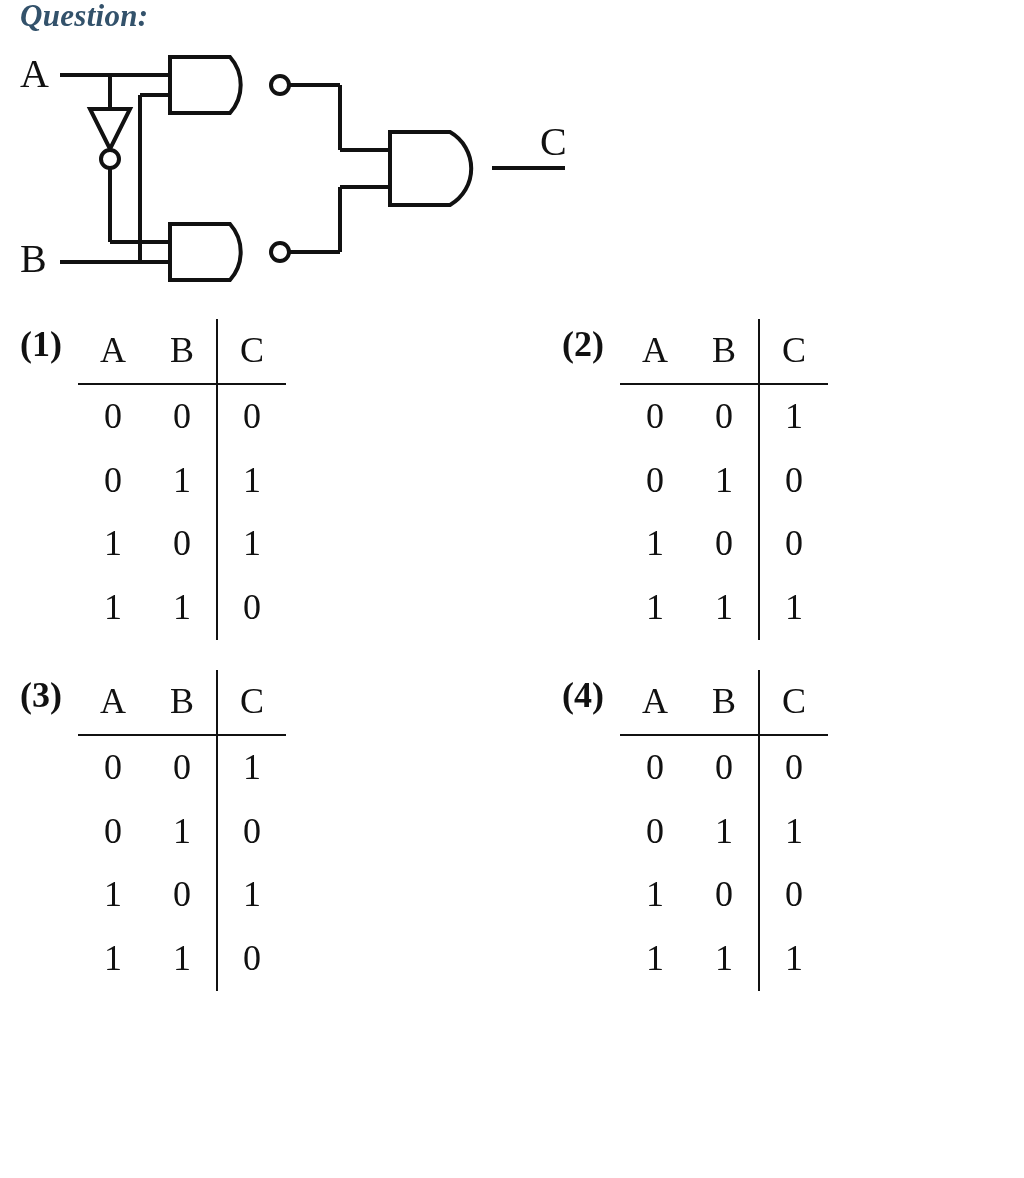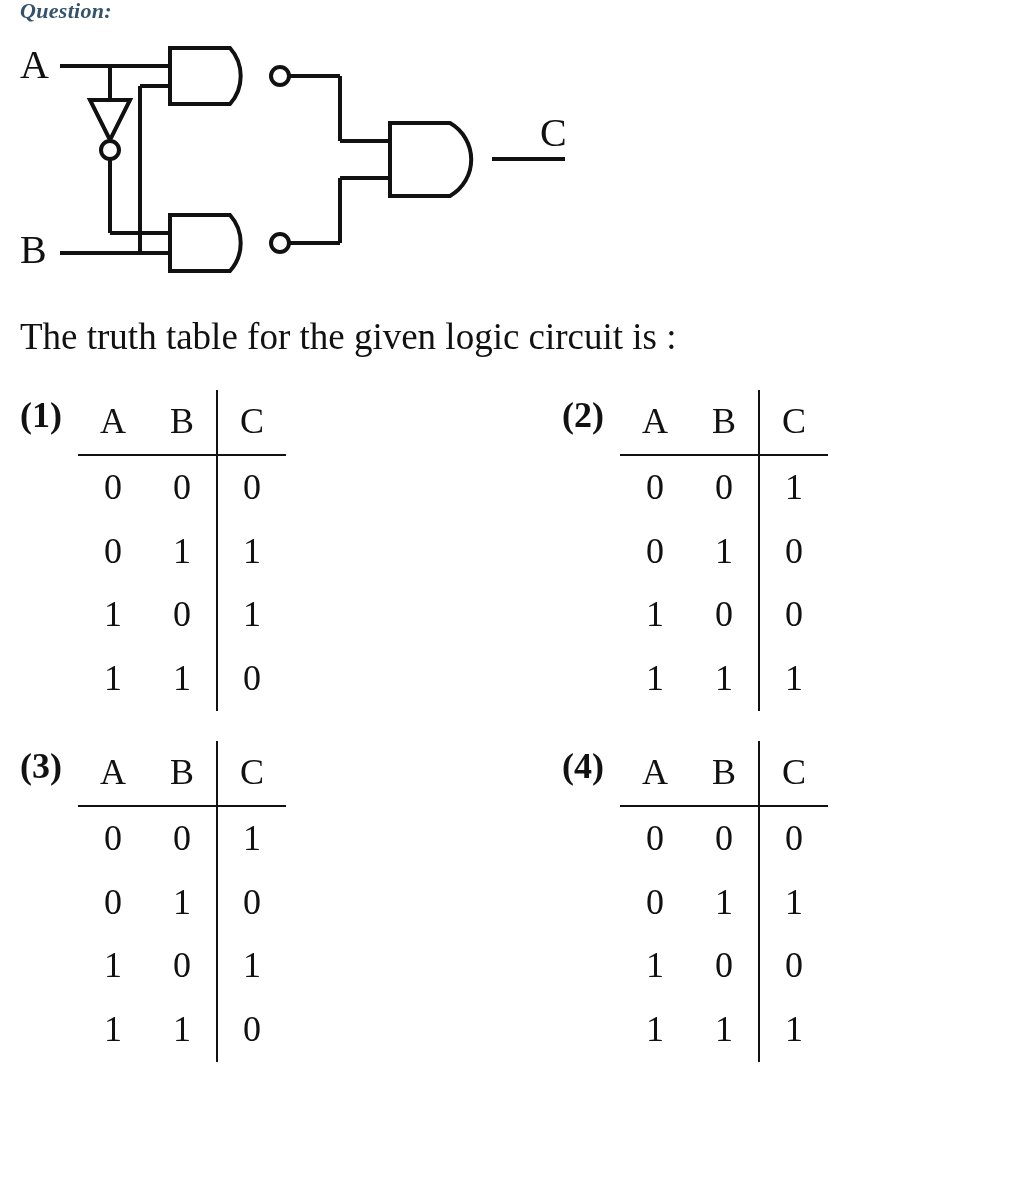--- a/index.html
+++ b/index.html
@@ -12,21 +12,21 @@
   .page {
     width: 1024px;
     height: 1178px;
     box-sizing: border-box;
     padding: 0 20px 30px 20px;
     position: relative;
   }
   .question-label {
     font-style: italic;
     font-weight: 700;
-    font-size: 22px;
+    font-size: 31px;
     color: #33526b;
     line-height: 1;
     margin-bottom: 6px;
     letter-spacing: 0.3px;
   }
 
   .circuit-block {
     margin: 4px 0 18px 0;
   }
 
@@ -131,21 +131,20 @@
           <path d="M370 95 L430 95 A42 42 0 0 1 430 168 L370 168 Z" fill="#fff"></path>
         </g>
 
         <line x1="472" y1="131" x2="545" y2="131"></line>
         <text x="520" y="118" font-family="Palatino, serif" font-size="40" fill="#111" stroke="none">C</text>
 
       </g>
     </svg>
   </div>
 
-  <div class="prompt-line">The truth table for the given logic circuit is :</div>
 
   <div class="options">
 
     <div class="opt-cell opt-row">
       <div class="opt-num">(1)</div>
       <table class="tt">
         <thead>
             <tr>
           <th>A</th>
           <th>B</th>

